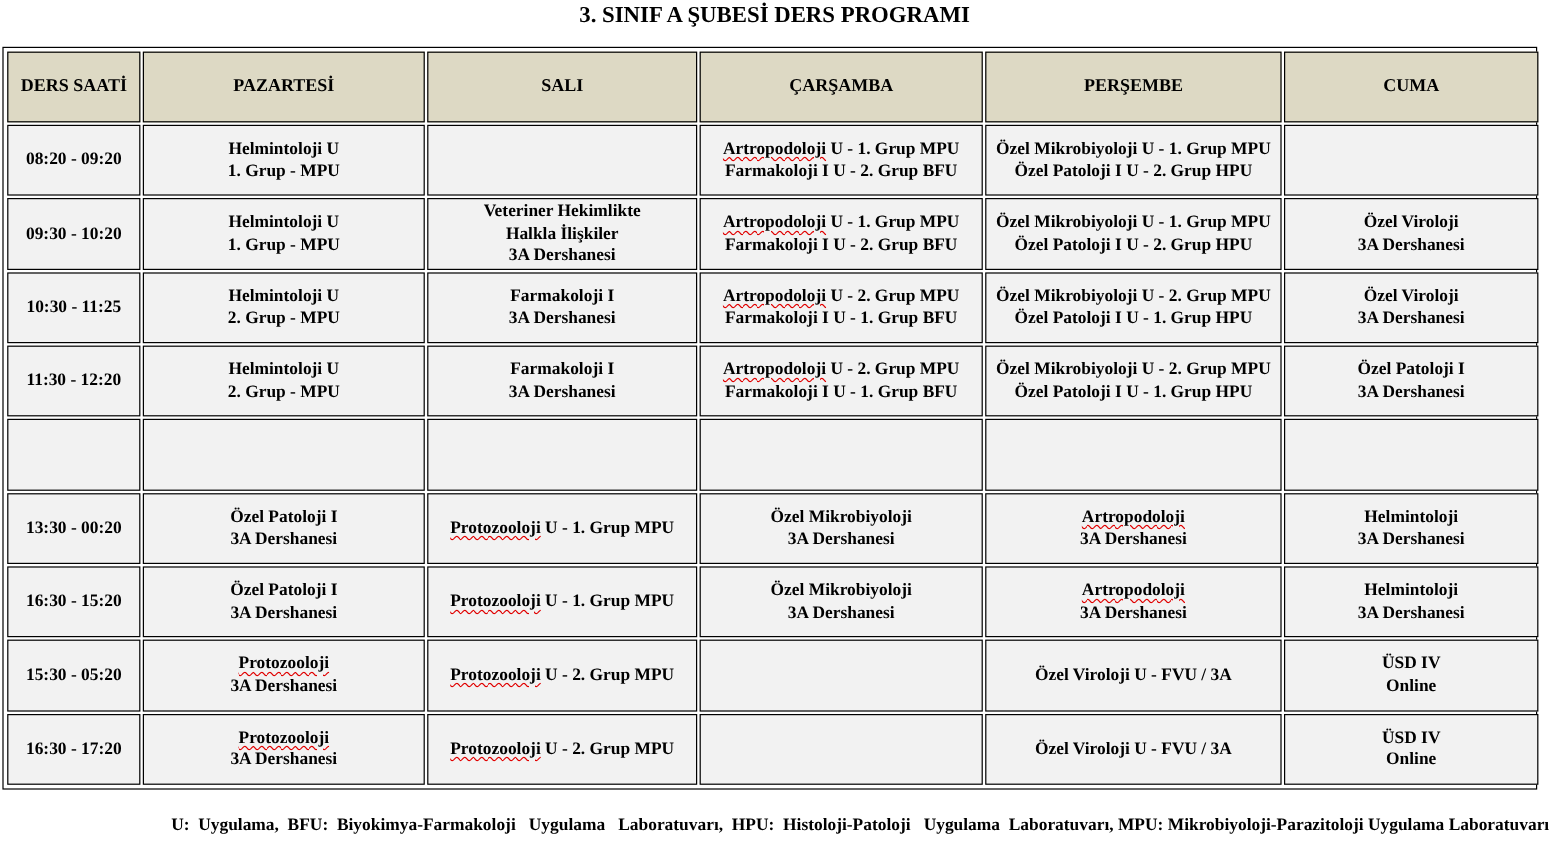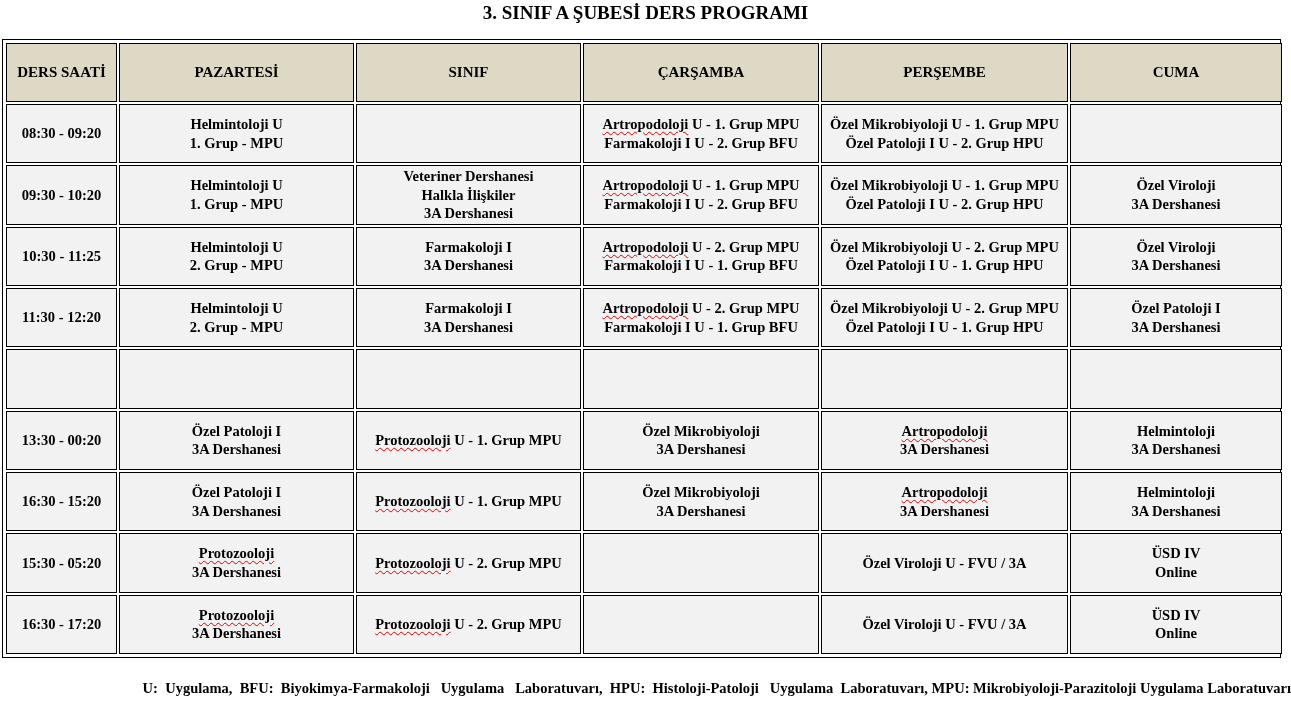--- a/index.html
+++ b/index.html
@@ -50,29 +50,29 @@
         <col style="width:235px">
         <col style="width:225px">
       <col style="width:236px">
         <col style="width:247px">
         <col style="width:212px">
     </colgroup>
     <thead>
       <tr class="hdr">
         <th>DERS SAATİ</th>
         <th>PAZARTESİ</th>
-        <th>SINIF</th>
+        <th>SALI</th>
         <th>ÇARŞAMBA</th>
         <th>PERŞEMBE</th>
         <th>CUMA</th>
       </tr>
     </thead>
     <tbody id="tbody">
         <tr class="row">
-          <td>08:30 - 09:20</td>
+          <td>08:20 - 09:20</td>
           <td>
             <span class="line">Helmintoloji U</span>
             <span class="line">1. Grup - MPU</span>
           </td>
           <td></td>
           <td>
             <span class="line"><span class="sp">Artropodoloji</span> U - 1. Grup MPU</span>
             <span class="line">Farmakoloji I U - 2. Grup BFU</span>
           </td>
           <td>
@@ -81,21 +81,21 @@
           </td>
           <td></td>
         </tr>
         <tr class="row">
           <td>09:30 - 10:20</td>
           <td>
             <span class="line">Helmintoloji U</span>
             <span class="line">1. Grup - MPU</span>
           </td>
           <td>
-            <span class="line">Veteriner Dershanesi</span>
+            <span class="line">Veteriner Hekimlikte</span>
             <span class="line">Halkla İlişkiler</span>
             <span class="line">3A Dershanesi</span>
           </td>
           <td>
             <span class="line"><span class="sp">Artropodoloji</span> U - 1. Grup MPU</span>
             <span class="line">Farmakoloji I U - 2. Grup BFU</span>
           </td>
           <td>
             <span class="line">Özel Mikrobiyoloji U - 1. Grup MPU</span>
             <span class="line">Özel Patoloji I U - 2. Grup HPU</span>

